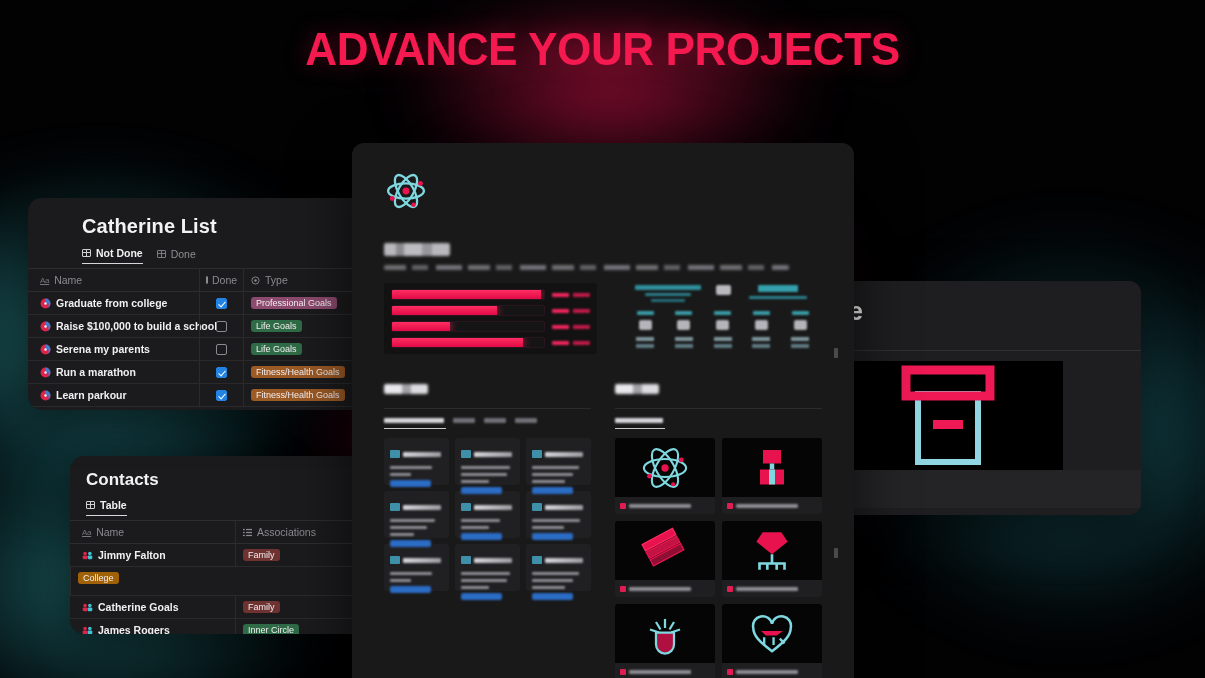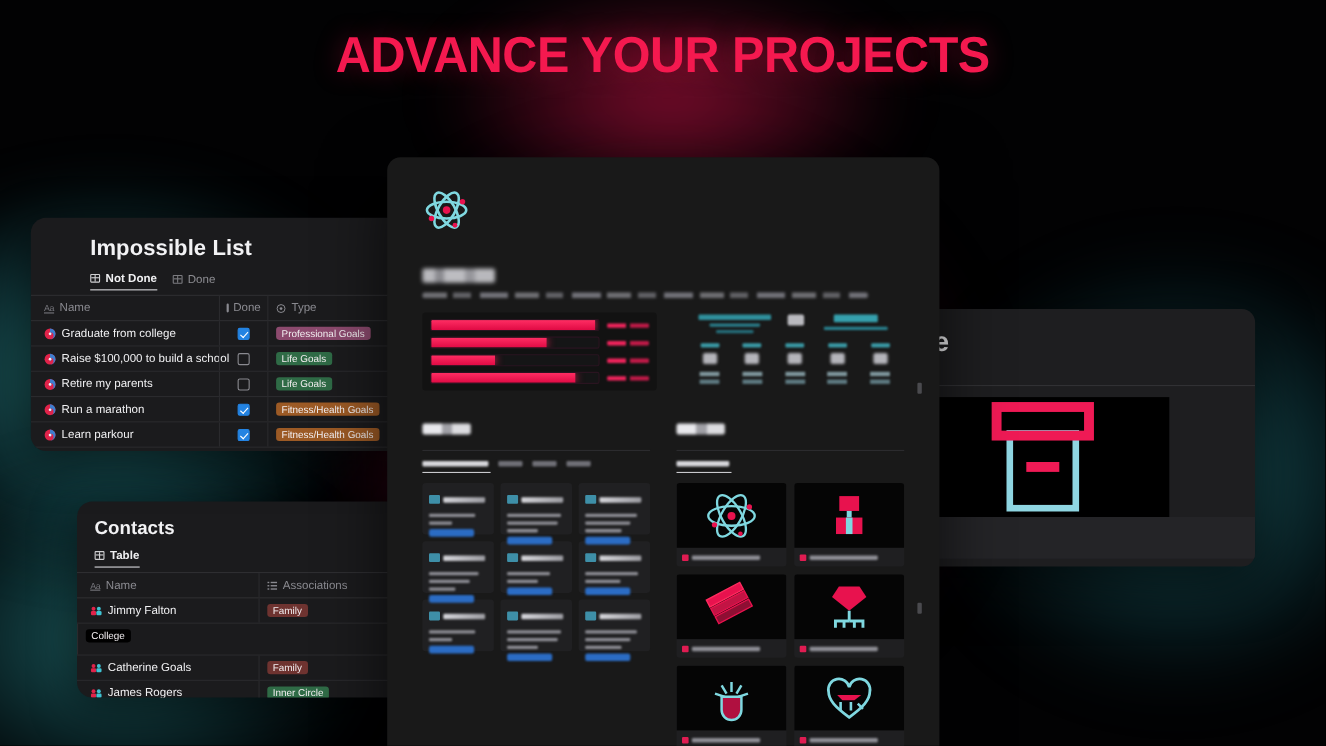--- a/index.html
+++ b/index.html
@@ -71,21 +71,21 @@
   .tico:after { content:""; position:absolute; top:0; bottom:0; left:3px; width:1px; background:currentColor; }
 
   .grid-table { width:100%; font-size:10.5px; }
   .gt-head { display:flex; border-bottom:1px solid #2e2e31; border-top:1px solid #2e2e31; color:#8a8a90; }
   .gt-head > div, .gt-row > div { padding:5px 7px; display:flex; align-items:center; gap:5px; }
   .gt-row { display:flex; border-bottom:1px solid #2a2a2d; }
   .c-name { width:171px; padding-left:12px !important; }
   .c-done { width:45px; justify-content:center; border-left:1px solid #2a2a2d; border-right:1px solid #2a2a2d; }
   .c-type { width:110px; }
   .aa { font-size:8px; color:#76767c; letter-spacing:-.3px;text-decoration:underline; }
-  .rowname { color:#f0f0f2; font-weight:400; font-size:10.5px; white-space:nowrap; }
+  .rowname { color:#f0f0f2; font-weight:700; font-size:10.5px; white-space:nowrap; }
   .emoji { width:11px; height:11px; flex:0 0 auto; }
   .chk { width:11px; height:11px; border:1.3px solid #8a8a90; border-radius:2px; }
   .chk.on { background:#2383e2; border-color:#2383e2; position:relative; }
   .chk.on:after { content:""; position:absolute; left:3px; top:1px; width:3px; height:6px;
      border:solid #fff; border-width:0 1.6px 1.6px 0; transform:rotate(42deg); }
   .tag { font-size:9px; padding:1px 5px; border-radius:3px; white-space:nowrap; }
   .count { text-align:center; font-size:8px; letter-spacing:.8px; color:#88888e; padding:7px 0 0 42px; }
 
   
   #panel-contacts {
@@ -217,21 +217,21 @@
     <svg width="115" height="112" viewBox="0 0 115 112">
       <rect x="26" y="34" width="60" height="68" fill="none" stroke="#8FD6E2" stroke-width="6"></rect>
       <rect x="14" y="10" width="84" height="26" fill="none" stroke="#EF1A55" stroke-width="9"></rect>
       <rect x="41" y="60" width="30" height="9" fill="#EF1A55"></rect>
     </svg>
   </div>
   <div class="ar-foot"></div>
 </div>
 
 <div class="panel" id="panel-impossible">
-  <div class="ptitle">Impossible List</div>
+  <div class="ptitle">Catherine List</div>
 
   <div class="tabsrow">
     <div class="tab active">
       <span class="tico"></span>
       <span>Not Done</span>
     </div>
     <div class="tab">
       <span class="tico"></span>
       <span>Done</span>
     </div>
@@ -288,21 +288,21 @@
             <span class="tag" style="background:#2F6B46;color:#f2eef0">Life Goals</span>
           </div>
         </div>
         <div class="gt-row">
           <div class="c-name">
             <svg class="emoji" viewBox="0 0 16 16">
               <circle cx="8" cy="8" r="7.2" fill="#E0234A"></circle>
               <path d="M8 .8A7.2 7.2 0 0 1 8 15.2 4.6 4.6 0 0 0 8 6 2 2 0 0 1 8 10" fill="#3C7FD0"></path>
               <circle cx="8" cy="8" r="1.8" fill="#F2F2F2"></circle>
             </svg>
-            <span class="rowname">Retire my parents</span>
+            <span class="rowname">Serena my parents</span>
           </div>
           <div class="c-done">
             <span class="chk"></span>
           </div>
           <div class="c-type">
             <span class="tag" style="background:#2F6B46;color:#f2eef0">Life Goals</span>
           </div>
         </div>
         <div class="gt-row">
           <div class="c-name">
@@ -380,21 +380,21 @@
               <rect x="8.2" y="8" width="6.8" height="5.4" rx="1.6" fill="#3FC4D4"></rect>
             </svg>
             <span class="rowname">Jimmy Falton</span>
           </div>
           <div class="c2-assoc" style="align-items:flex-start;padding-top:5px;">
             <span class="tag" style="background:#6E3330;color:#f2eef0">Family</span>
           </div>
         </div>
         <div class="gt-row tall">
           <div class="c2-assoc" style="align-items:flex-start;padding-top:5px;">
-            <span class="tag" style="background:#000000;color:#f2eef0">College</span>
+            <span class="tag" style="background:#a16207;color:#f2eef0">College</span>
           </div>
         </div>
         <div class="gt-row tall2">
           <div class="c2-name">
             <svg class="emoji" viewBox="0 0 16 16">
               <circle cx="4.4" cy="5" r="2.6" fill="#E0234A"></circle>
               <rect x="1" y="8" width="6.8" height="5.4" rx="1.6" fill="#E0234A"></rect>
               <circle cx="11.4" cy="5" r="2.6" fill="#3FC4D4"></circle>
               <rect x="8.2" y="8" width="6.8" height="5.4" rx="1.6" fill="#3FC4D4"></rect>
             </svg>

